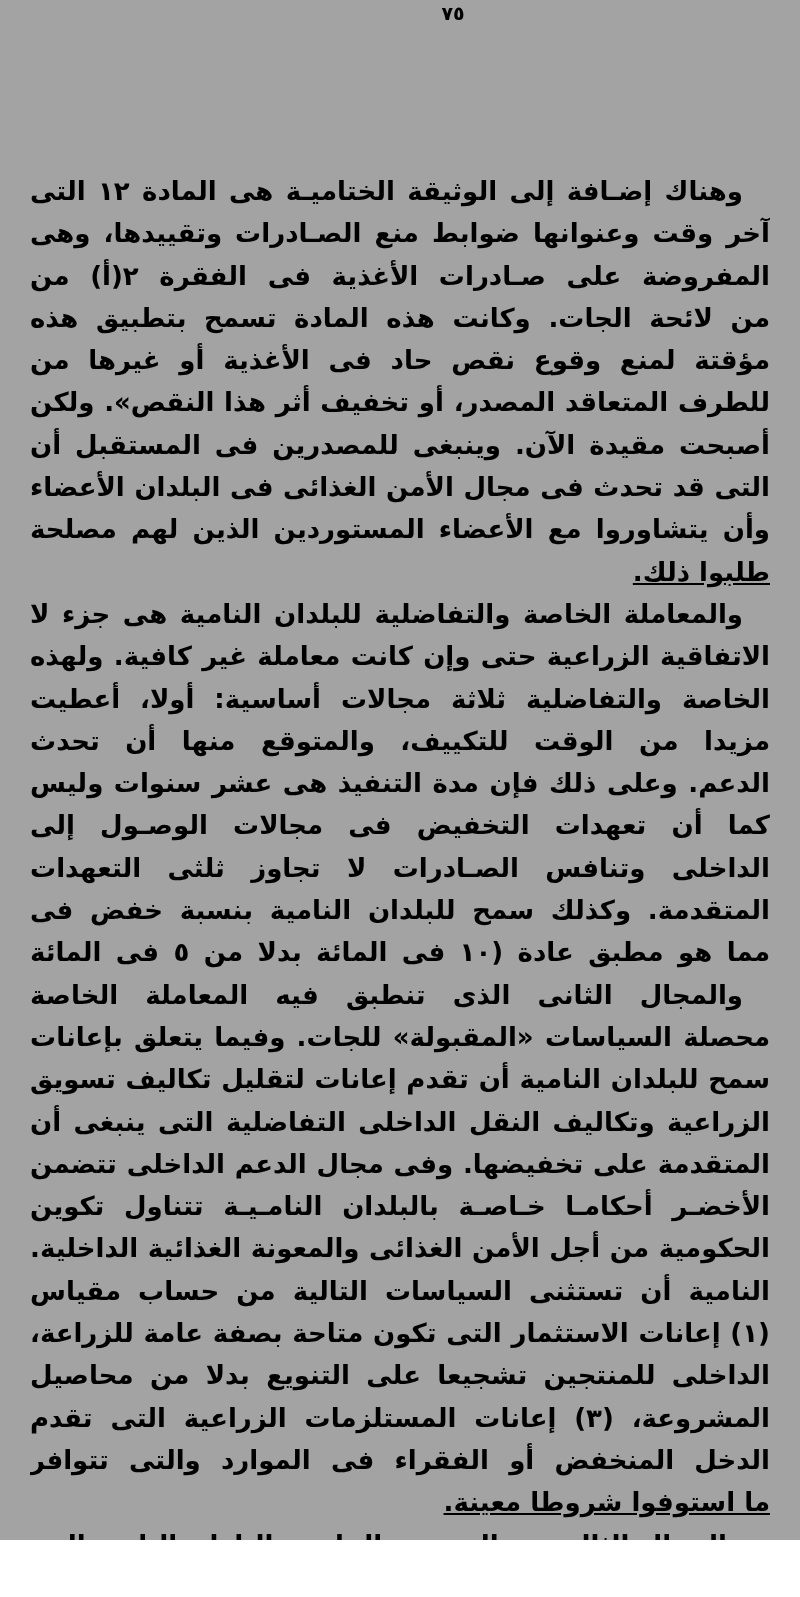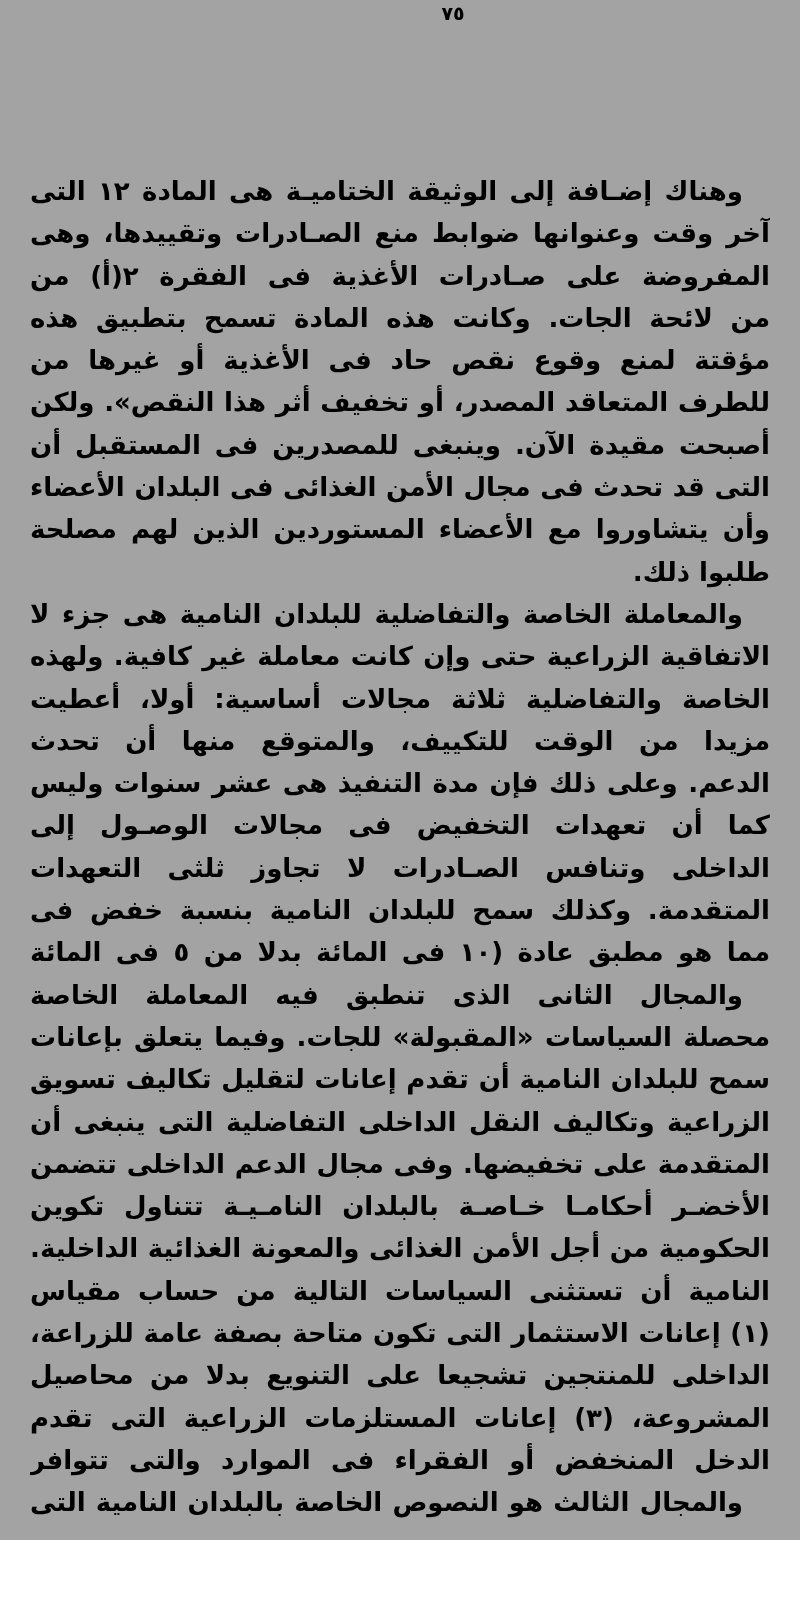--- a/index.html
+++ b/index.html
@@ -46,20 +46,21 @@
   }
   
   .line.j {
     text-align: justify;
     text-align-last: justify;
   }
   
   .line.end {
     text-align: left;
     text-align-last: right;
+    text-decoration: underline;
   }
   
   .line.indent {
     padding-right: 27px;
   }
 </style>
 </head>
 <body>
 
 <div class="page">
@@ -91,16 +92,17 @@
     <div class="line j">سمح للبلدان النامية أن تقدم إعانات لتقليل تكاليف تسويق المنتجات</div>
     <div class="line j">الزراعية وتكاليف النقل الداخلى التفاضلية التى ينبغى أن تعمل البلدان</div>
     <div class="line j">المتقدمة على تخفيضها. وفى مجال الدعم الداخلى تتضمن فئة الصندوق</div>
     <div class="line j">الأخضـر أحكامـا خـاصـة بالبلدان النامـيـة تتناول تكوين المخـزونات</div>
     <div class="line j">الحكومية من أجل الأمن الغذائى والمعونة الغذائية الداخلية. ويجوز للدول</div>
     <div class="line j">النامية أن تستثنى السياسات التالية من حساب مقياس الدعم الكلى</div>
     <div class="line j">(١) إعانات الاستثمار التى تكون متاحة بصفة عامة للزراعة، (٢) الدعم</div>
     <div class="line j">الداخلى للمنتجين تشجيعا على التنويع بدلا من محاصيل المخدرات غير</div>
     <div class="line j">المشروعة، (٣) إعانات المستلزمات الزراعية التى تقدم للمنتجين ذوى</div>
     <div class="line j">الدخل المنخفض أو الفقراء فى الموارد والتى تتوافر لجميع المنتجين إذا</div>
+    <div class="line end">ما استوفوا شروطا معينة.</div>
     <div class="line j indent">والمجال الثالث هو النصوص الخاصة بالبلدان النامية التى جاءت فى</div>
   </div>
 
 </div>
 
 </body></html>

